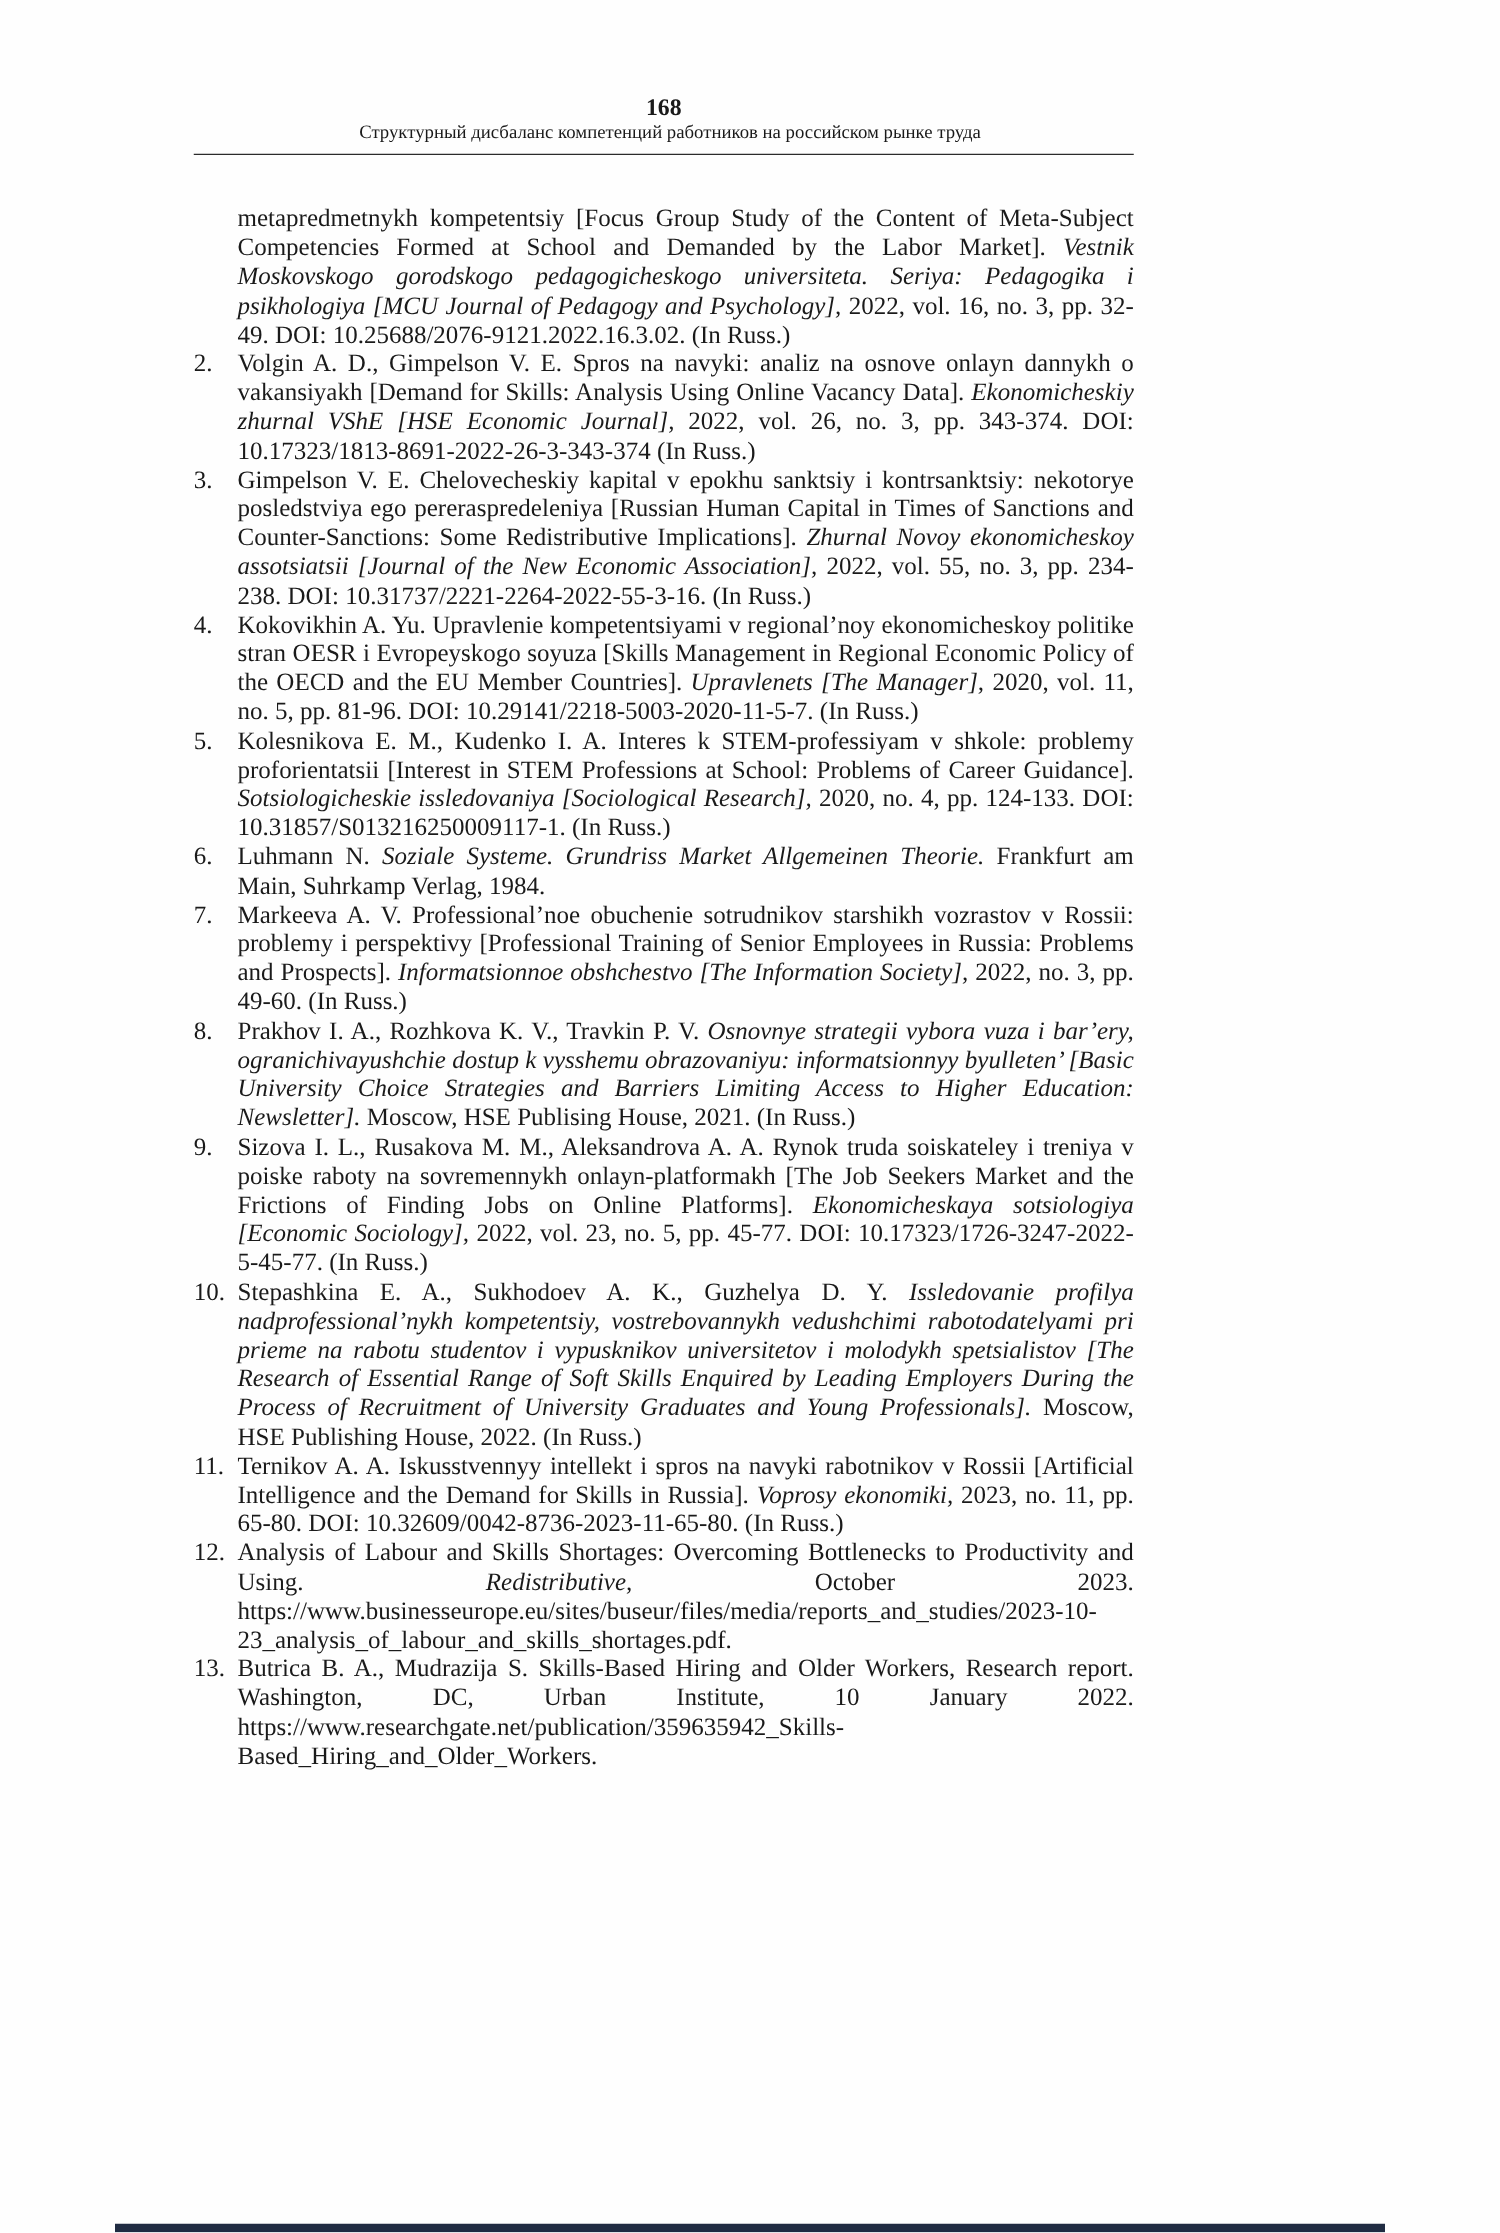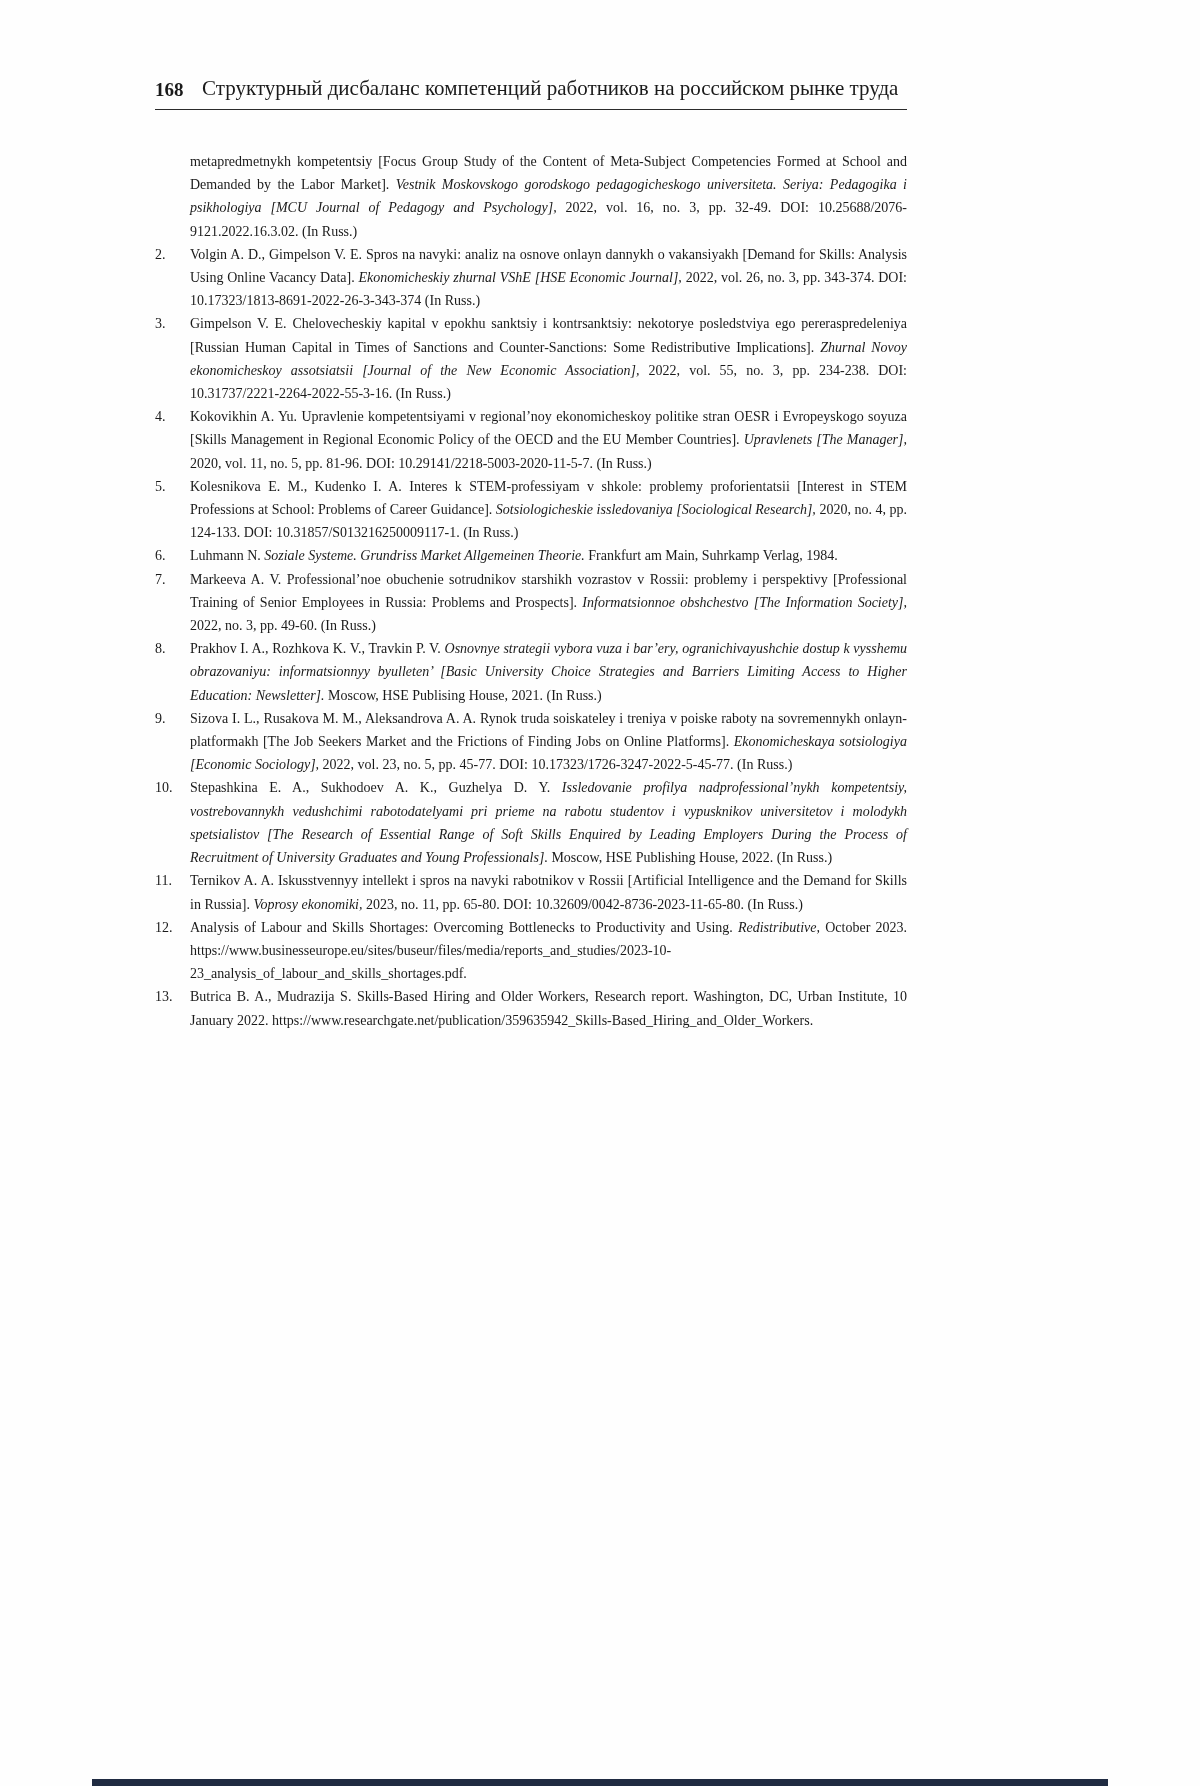--- a/index.html
+++ b/index.html
@@ -14,37 +14,38 @@
     overflow: hidden;
   }
   .content {
     position: absolute;
     left: 155px;
     top: 76px;
     width: 752px;
   }
   .running-header {
     display: flex;
-    align-items: flex-end;
+    align-items: center;
     padding-bottom: 8px;
     border-bottom: 1.6px solid #2b2b2b;
+    flex-direction: column;
   }
   .page-num {
     font-weight: bold;
     font-size: 19px;
   }
   .running-head {
     flex: 1;
     text-align: center;
-    font-size: 21px;
+    font-size: 15px;
     padding-left: 10px;
   }
   .references {
     margin-top: 40px;
-    font-size: 14px;
+    font-size: 20px;
     line-height: 23.2px;
     text-align: justify;
   }
   .ref-item {
     display: flex;
   }
   .ref-num {
     flex: 0 0 35px;
   }
   .ref-text {

